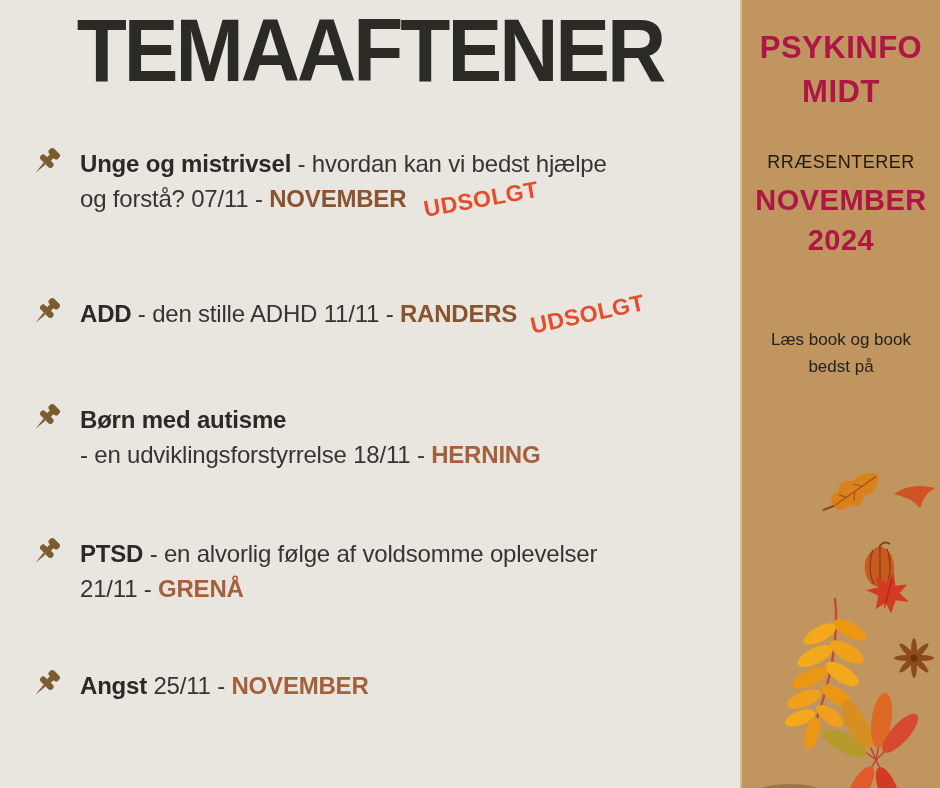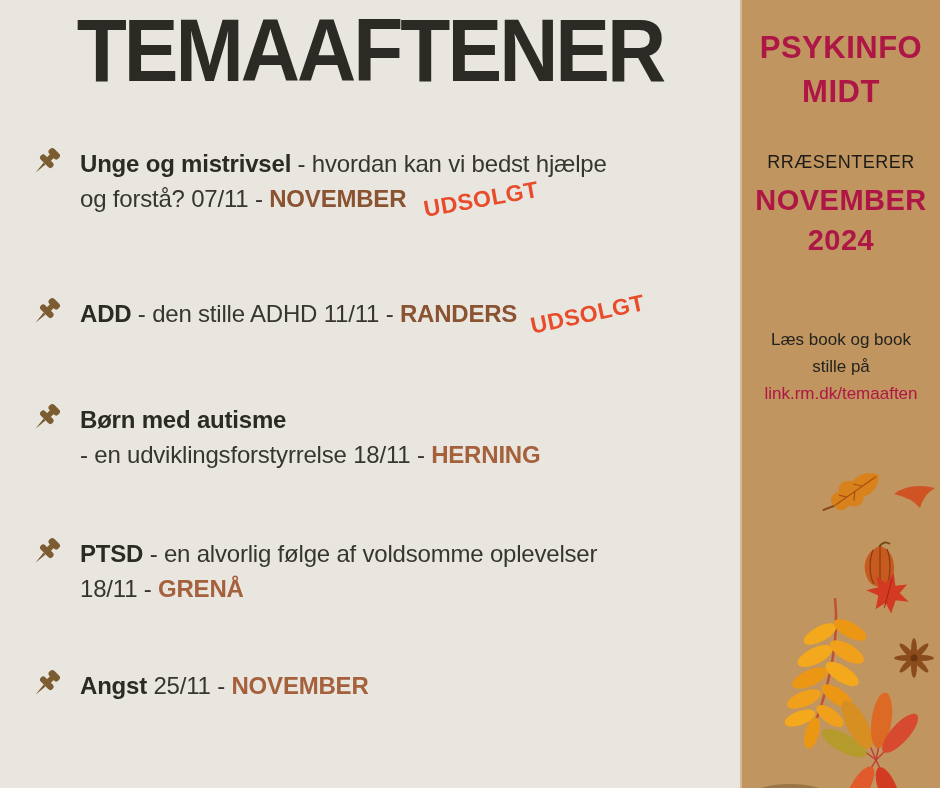--- a/index.html
+++ b/index.html
@@ -100,21 +100,21 @@
             <g transform="rotate(45 12 12)" fill="var(--pin)">
           <rect x="8" y="1.5" width="8" height="4.5" rx="2"></rect>
               <rect x="10.3" y="5" width="3.4" height="3.8"></rect>
           <rect x="6.8" y="8.4" width="10.4" height="4" rx="2"></rect>
               <path d="M11.2,12.4 L12.9,12.4 L12.1,20.6 Z"></path>
         </g>
           </svg>
       </span>
       <div class="ev-text">
         <div class="line"><span class="b">PTSD</span><span> - en alvorlig følge af voldsomme oplevelser</span></div>
-        <div class="line"><span>18/11 - </span><span class="loc loc-rust">GRENÅ</span></div>
+        <div class="line"><span>21/11 - </span><span class="loc loc-rust">GRENÅ</span></div>
       </div>
     </div>
 
     <div class="event" style="top:668px">
       <span class="pin">
         <svg viewBox="0 0 24 24">
             <g transform="rotate(45 12 12)" fill="var(--pin)">
           <rect x="8" y="1.5" width="8" height="4.5" rx="2"></rect>
               <rect x="10.3" y="5" width="3.4" height="3.8"></rect>
           <rect x="6.8" y="8.4" width="10.4" height="4" rx="2"></rect>
@@ -133,22 +133,21 @@
       <div>PSYKINFO</div>
       <div>MIDT</div>
     </div>
     <div class="presents">RRÆSENTERER</div>
     <div class="month">
       <div>NOVEMBER</div>
       <div>2024</div>
     </div>
     <div class="cta">
       <div>Læs book og book</div>
-      <div>stille på</div>
-      <a href="#">link.rm.dk/temaaften</a>
+      <div>bedst på</div>
     </div>
 
     <svg class="leaves" viewBox="0 0 200 360">
 
       <g transform="translate(112,64) rotate(55)">
         <path d="M0,-30 C9,-24 13,-14 9,-5 C16,-2 15,8 8,12 C11,19 5,26 0,24 C-5,27 -12,21 -9,13 C-16,9 -16,-1 -9,-5 C-13,-14 -8,-24 0,-30 Z" fill="#d9821b"></path>
         <path d="M0,-27 L0,23 M0,-10 L-7,-4 M0,-1 L7,5 M0,9 L-6,14" stroke="#a8500f" stroke-width="1.2" fill="none"></path>
         <path d="M0,24 L-3,36" stroke="#8a4a1a" stroke-width="2" fill="none"></path>
       </g>
 

